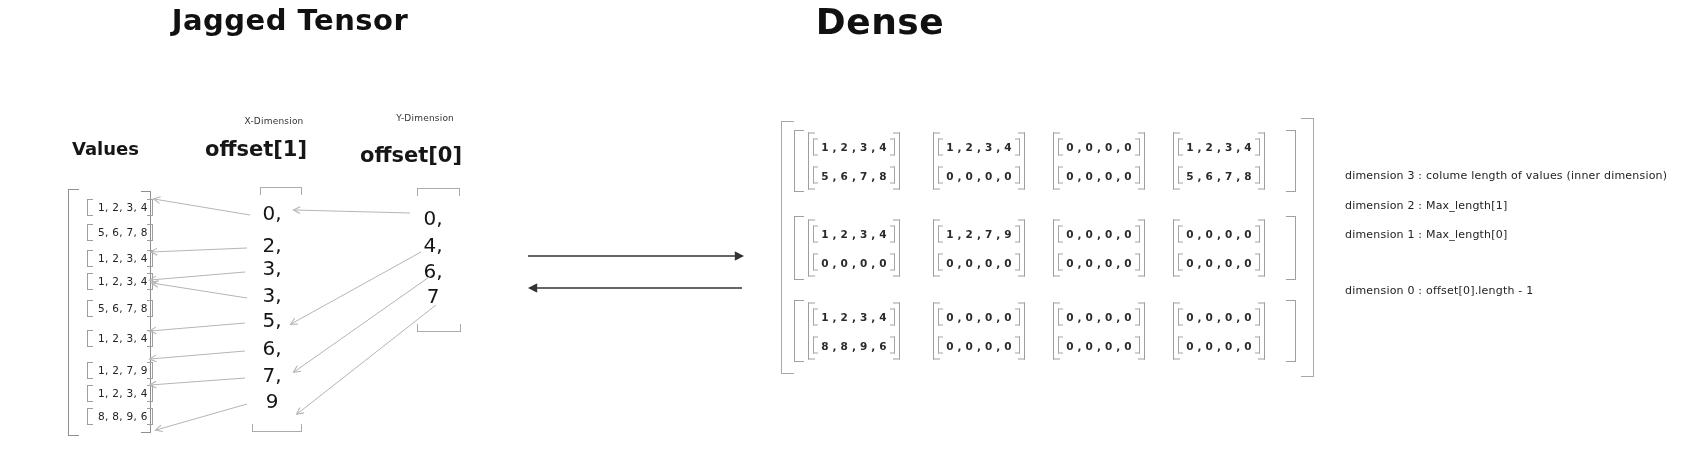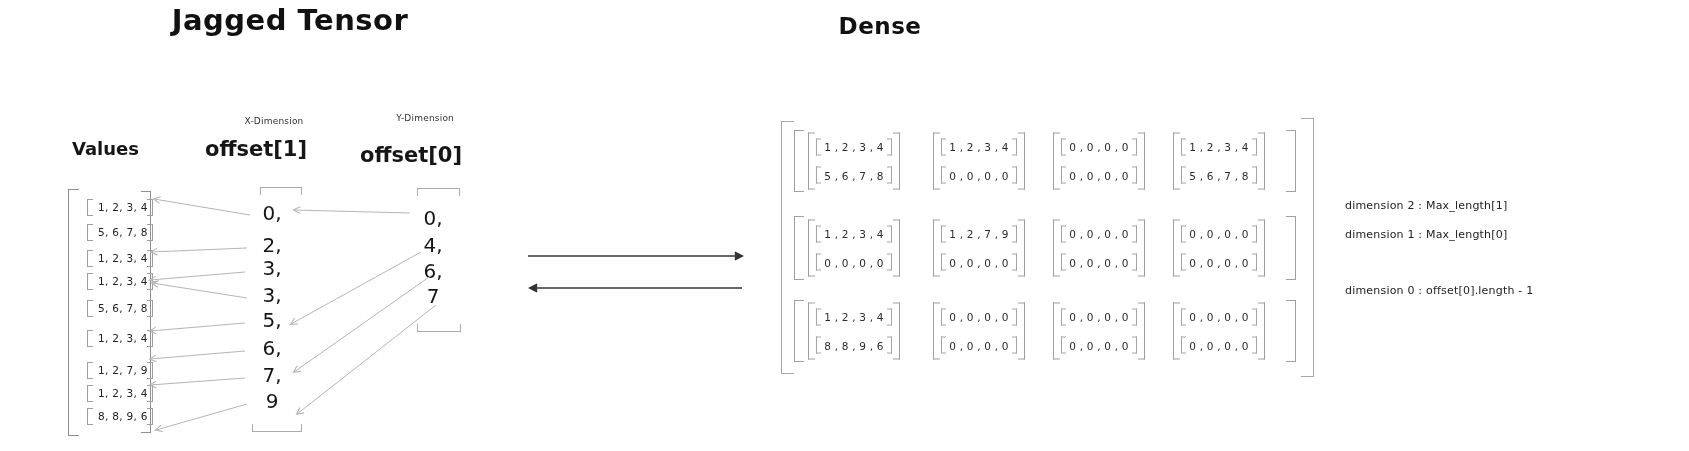--- a/index.html
+++ b/index.html
@@ -40,32 +40,32 @@
     display:flex;flex-direction:column;justify-content:space-around;padding:0 9px;box-sizing:border-box;}
   .block::before{content:"";position:absolute;left:0;top:0;height:100%;width:7px;box-sizing:border-box;
     border-left:1.3px solid #9e9e9e;border-top:1.3px solid #9e9e9e;border-bottom:1.3px solid #9e9e9e;}
   .block::after{content:"";position:absolute;right:0;top:0;height:100%;width:7px;box-sizing:border-box;
     border-right:1.3px solid #9e9e9e;border-top:1.3px solid #9e9e9e;border-bottom:1.3px solid #9e9e9e;}
   .mrow{display:flex;align-items:center;justify-content:center;}
   .mrow::before,.mrow::after{content:"";width:4px;height:15px;flex:none;
     border-top:1.2px solid #a5a5a5;border-bottom:1.2px solid #a5a5a5;}
   .mrow::before{border-left:1.2px solid #a5a5a5;margin-right:3px;}
   .mrow::after{border-right:1.2px solid #a5a5a5;margin-left:3px;}
-  .mrow span{font-size:10.5px;color:#2a2a2a;white-space:nowrap;letter-spacing:.2px;}
+  .mrow span{font-size:10.5px;color:#2a2a2a;white-space:nowrap;letter-spacing:.2px;font-weight:bold;}
 
   .anno{position:absolute;left:1345px;font-size:11px;color:#222;white-space:nowrap;letter-spacing:.2px;}
   .overlay{position:absolute;left:0;top:0;pointer-events:none;}
 </style>
 </head>
 <body>
 
 <div class="canvas">
 
   <div class="abs title" style="left:170px;top:3px;width:240px;font-size:29px;">Jagged Tensor</div>
-  <div class="abs title" style="left:800px;top:13px;width:160px;font-size:23px;">Dense</div>
+  <div class="abs title" style="left:800px;top:1px;width:160px;font-size:36px;">Dense</div>
 
   <div class="abs collabel" style="left:58px;top:138px;width:95px;font-size:18px;">Values</div>
   <div class="abs dimlabel" style="left:234px;top:116px;width:80px;">X-Dimension</div>
   <div class="abs collabel" style="left:196px;top:137px;width:120px;font-size:21px;">offset[1]</div>
   <div class="abs dimlabel" style="left:374px;top:113px;width:80px;text-align:right;">Y-Dimension</div>
   <div class="abs collabel" style="left:351px;top:143px;width:120px;font-size:21px;">offset[0]</div>
 
   <div class="abs bigbkt-l" style="left:68px;top:189px;width:10px;height:245px;"></div>
   <div class="abs bigbkt-r" style="left:141px;top:191px;width:9px;height:240px;"></div>
 
@@ -215,20 +215,21 @@
     <div class="block" style="left:379px;">
       <div class="mrow">
           <span>0 , 0 , 0 , 0</span>
         </div>
       <div class="mrow">
           <span>0 , 0 , 0 , 0</span>
         </div>
     </div>
   </div>
 
+  <div class="anno" style="top:169px;">dimension 3 : colume length of values (inner dimension)</div>
   <div class="anno" style="top:199px;">dimension 2 : Max_length[1]</div>
   <div class="anno" style="top:228px;">dimension 1 : Max_length[0]</div>
   <div class="anno" style="top:258px;margin-top:26px;">dimension 0 : offset[0].length - 1</div>
 
   <svg class="overlay" width="1689" height="451" viewBox="0 0 1689 451">
     <defs>
       <marker id="mL" viewBox="0 0 8 8" refX="6.5" refY="4" markerWidth="9" markerHeight="9" orient="auto">
         <path d="M1,1 L7,4 L1,7" fill="none" stroke="#b5b5b5" stroke-width="1"></path>
       </marker>
       <marker id="mD" viewBox="0 0 8 8" refX="6.5" refY="4" markerWidth="8" markerHeight="8" orient="auto">

